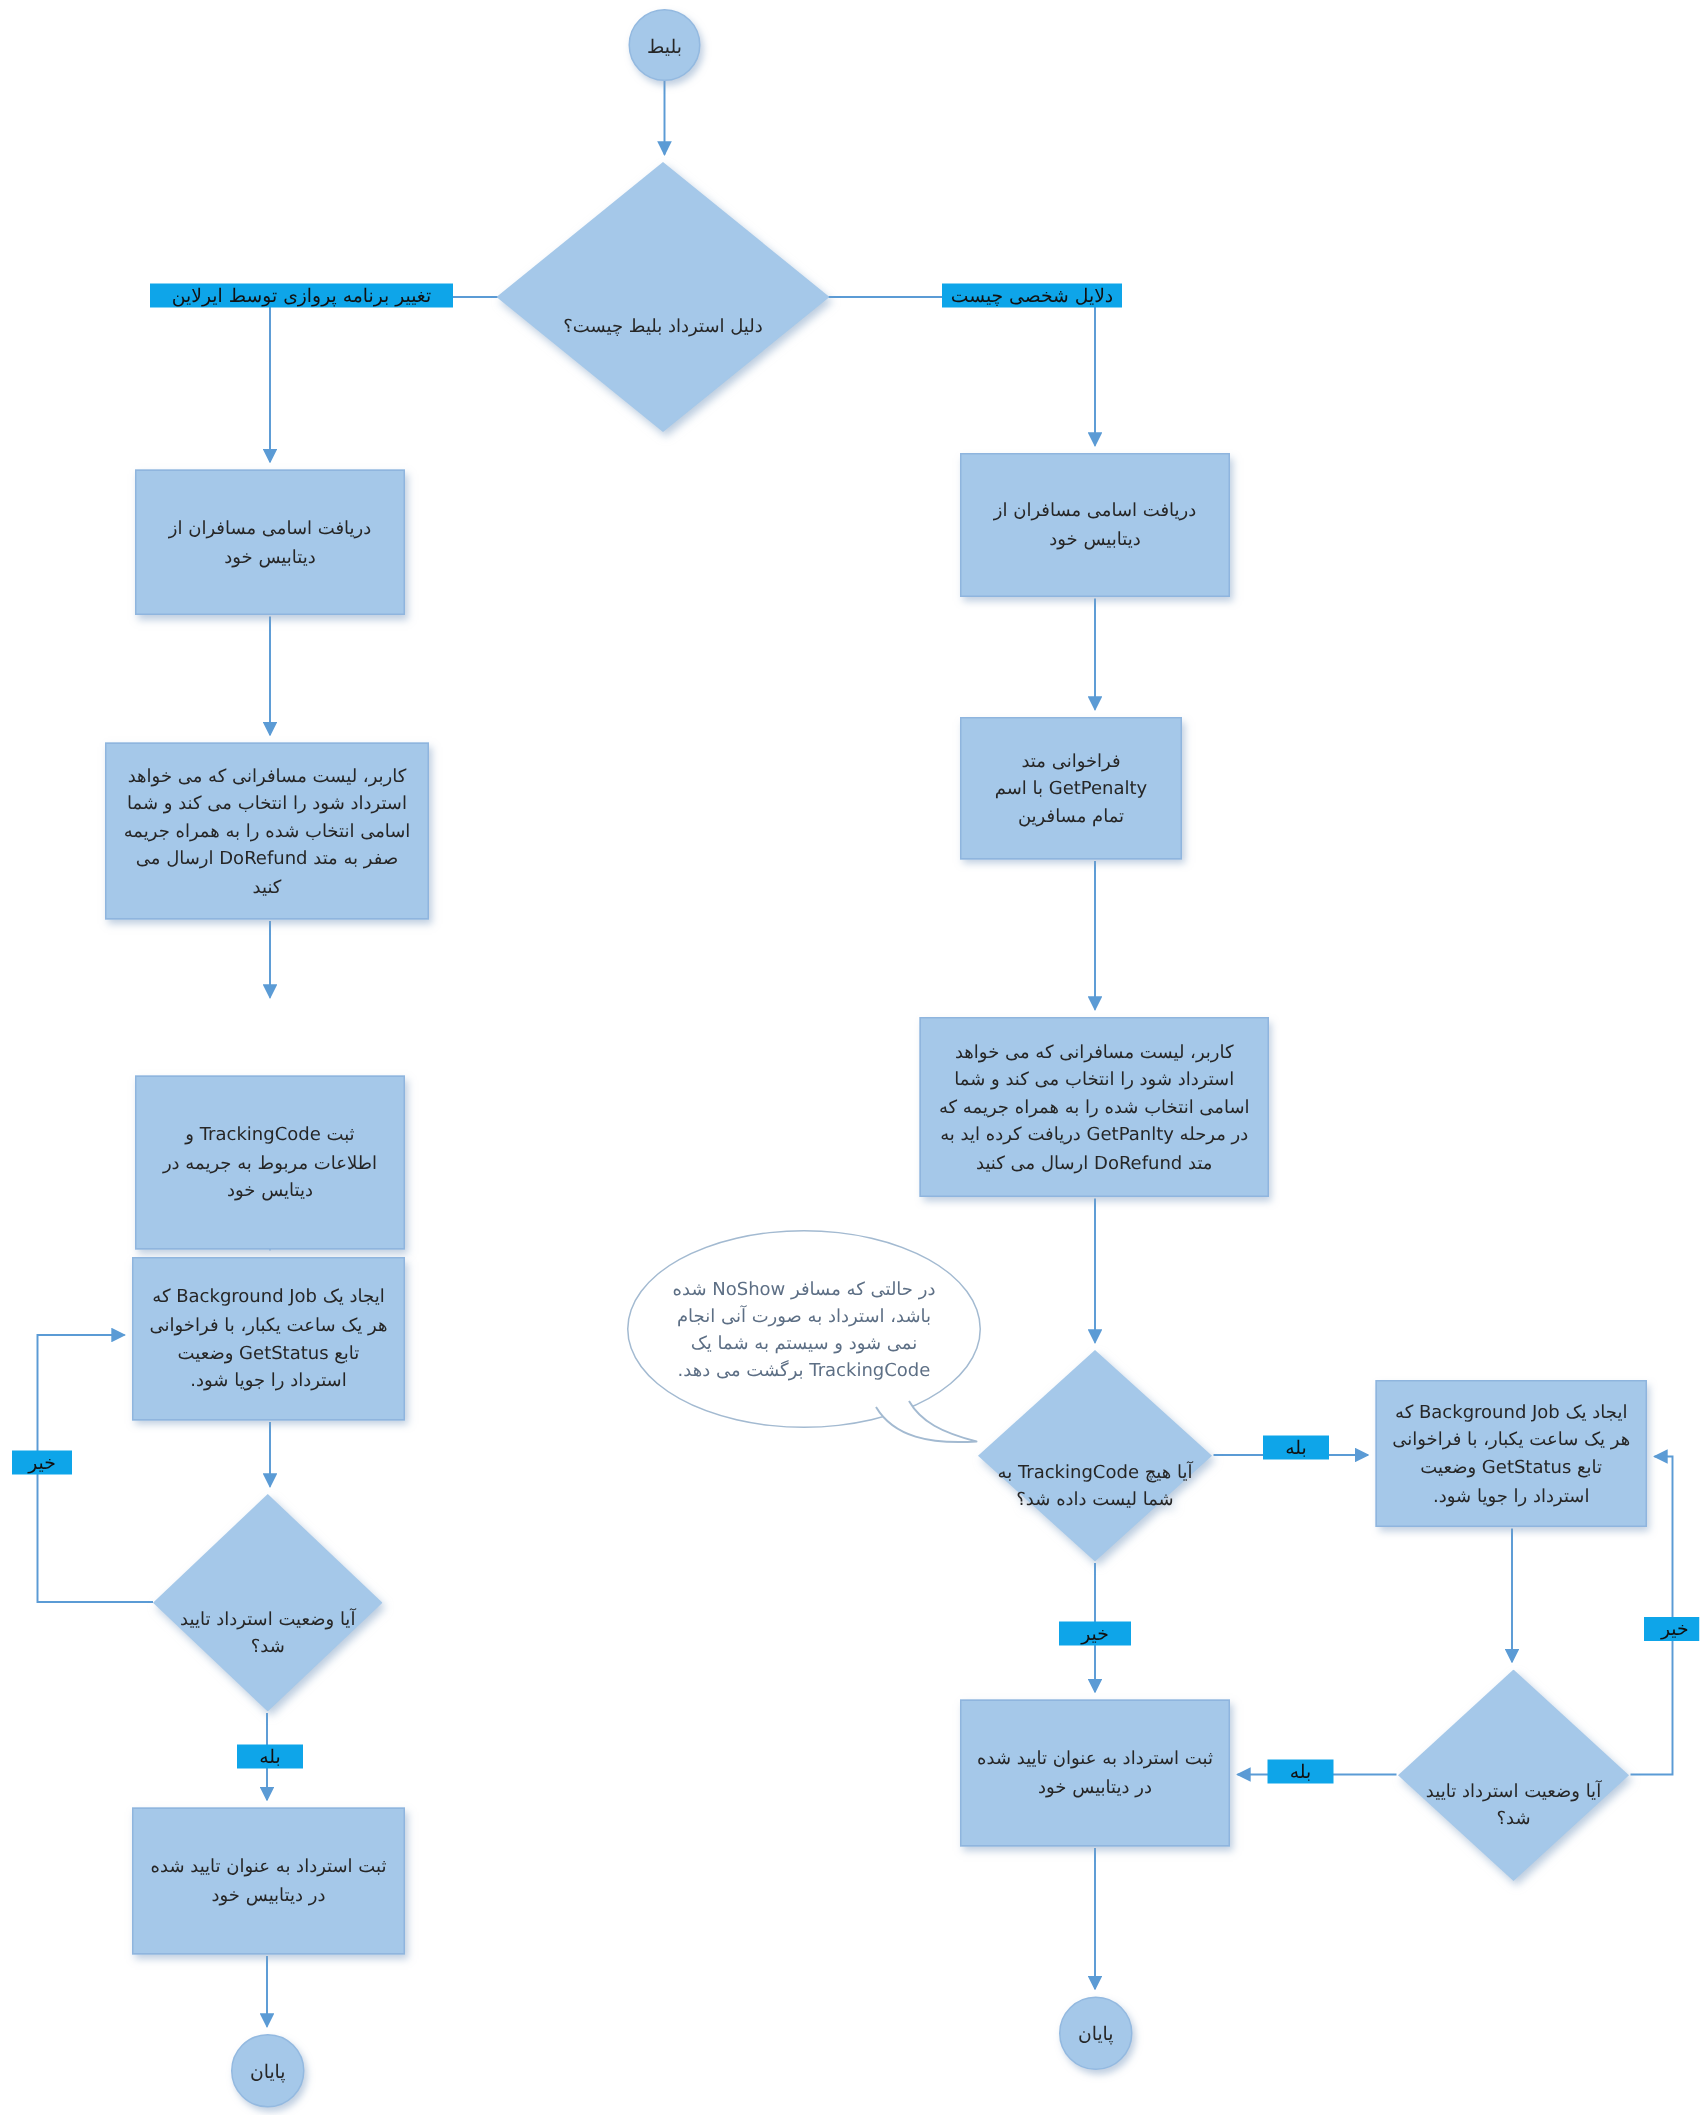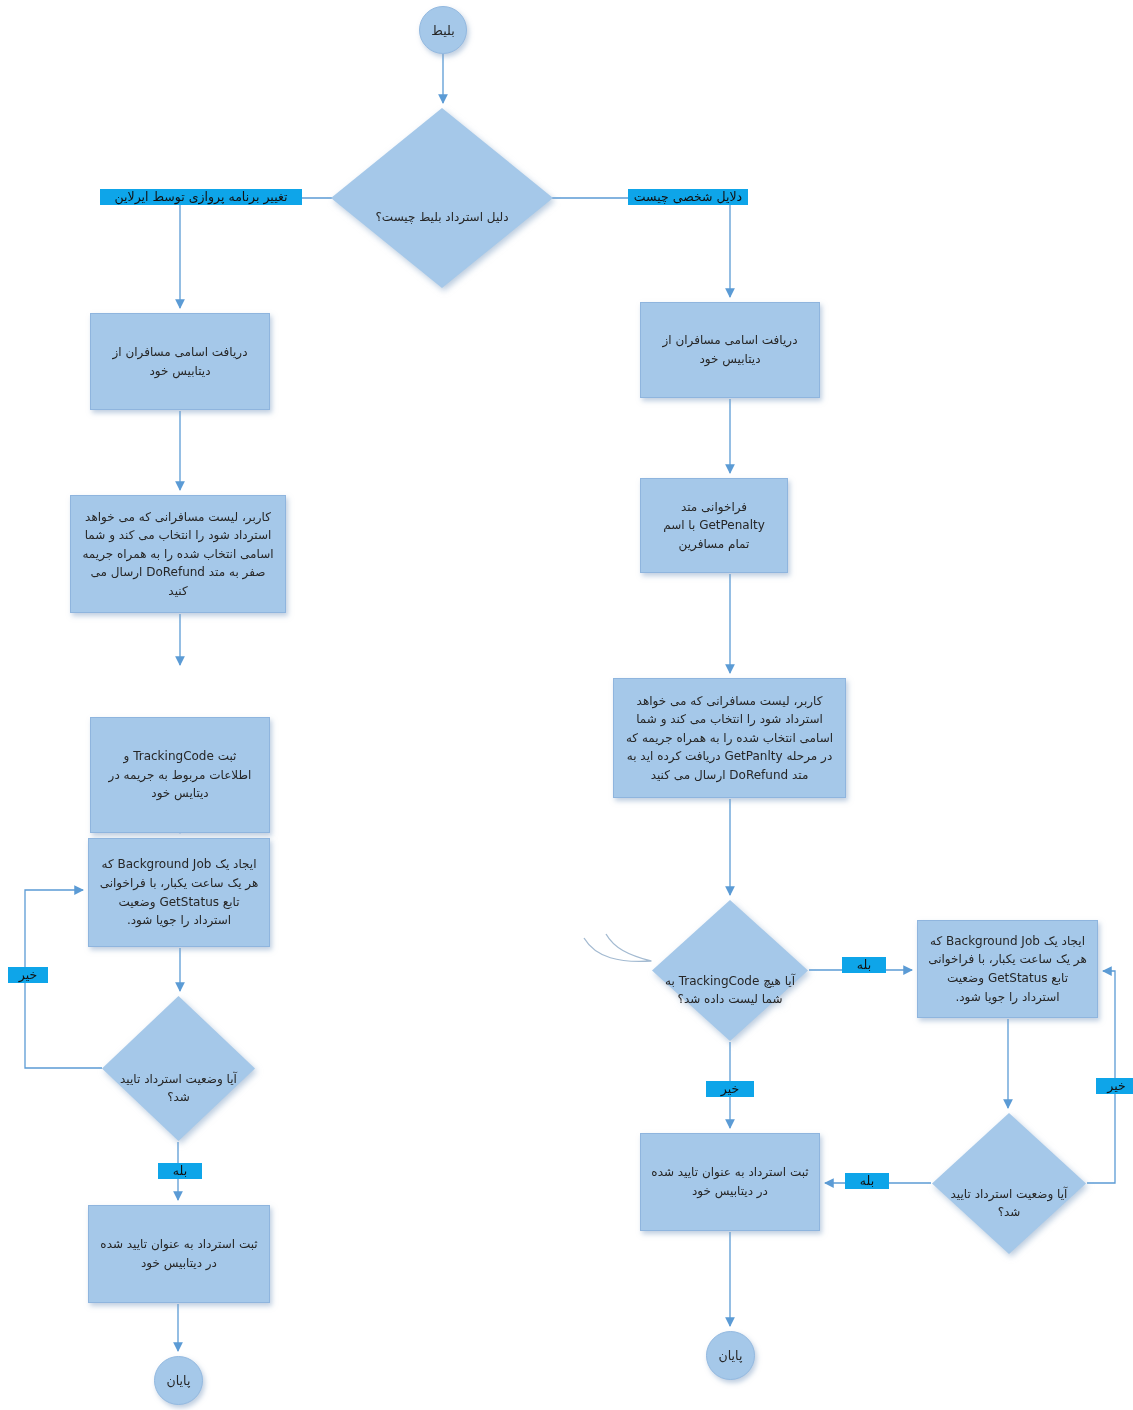--- a/index.html
+++ b/index.html
@@ -125,20 +125,23 @@
   </div>
 
   <div class="pbox" style="left:640px;top:478px;width:148px;height:95px;">
     <span>فراخوانی متد GetPenalty با اسم تمام مسافرین</span>
   </div>
 
   <div class="pbox" style="left:613px;top:678px;width:233px;height:120px;">
     <span>کاربر، لیست مسافرانی که می خواهد استرداد شود را انتخاب می کند و شما اسامی انتخاب شده را به همراه جریمه که در مرحله GetPanlty دریافت کرده اید به متد DoRefund ارسال می کنید</span>
   </div>
 
+  <div class="callout" style="left:418px;top:820px;width:236px;height:132px;">
+    <span>در حالتی که مسافر NoShow شده باشد، استرداد به صورت آنی انجام نمی شود و سیستم به شما یک TrackingCode برگشت می دهد.</span>
+  </div>
   <svg id="callout-tail" style="left:560px;top:915px;" width="110" height="60">
     <path d="M24,23 C36,43 60,48 91,46 C68,40 54,33 46,19" fill="#ffffff" stroke="#a3bad1" stroke-width="1.3" stroke-linejoin="round"></path>
   </svg>
 
   <div class="diamond-wrap" style="left:652px;top:900px;width:156px;height:141px;">
     <div class="diamond"></div>
     <div class="diamond-text" style="width:142px;">آیا هیچ TrackingCode به شما لیست داده شد؟</div>
   </div>
 
   <div class="edge-label" style="left:842px;top:957px;width:40px;">بله</div>

